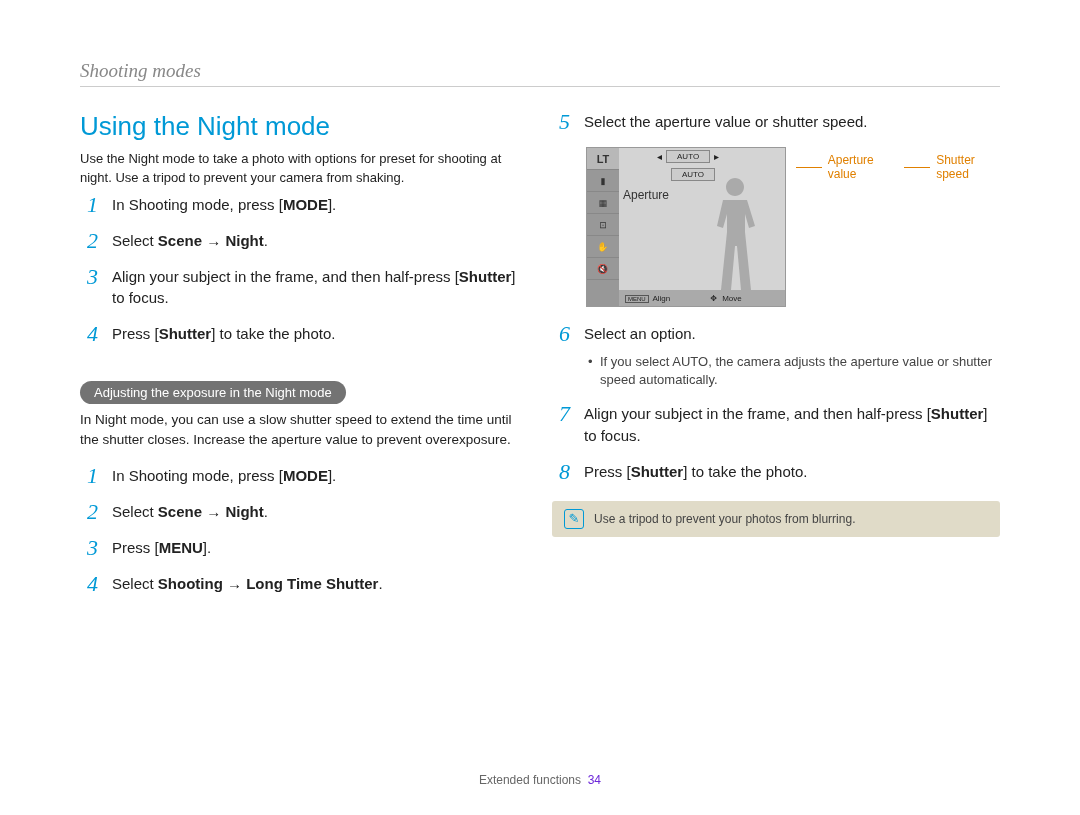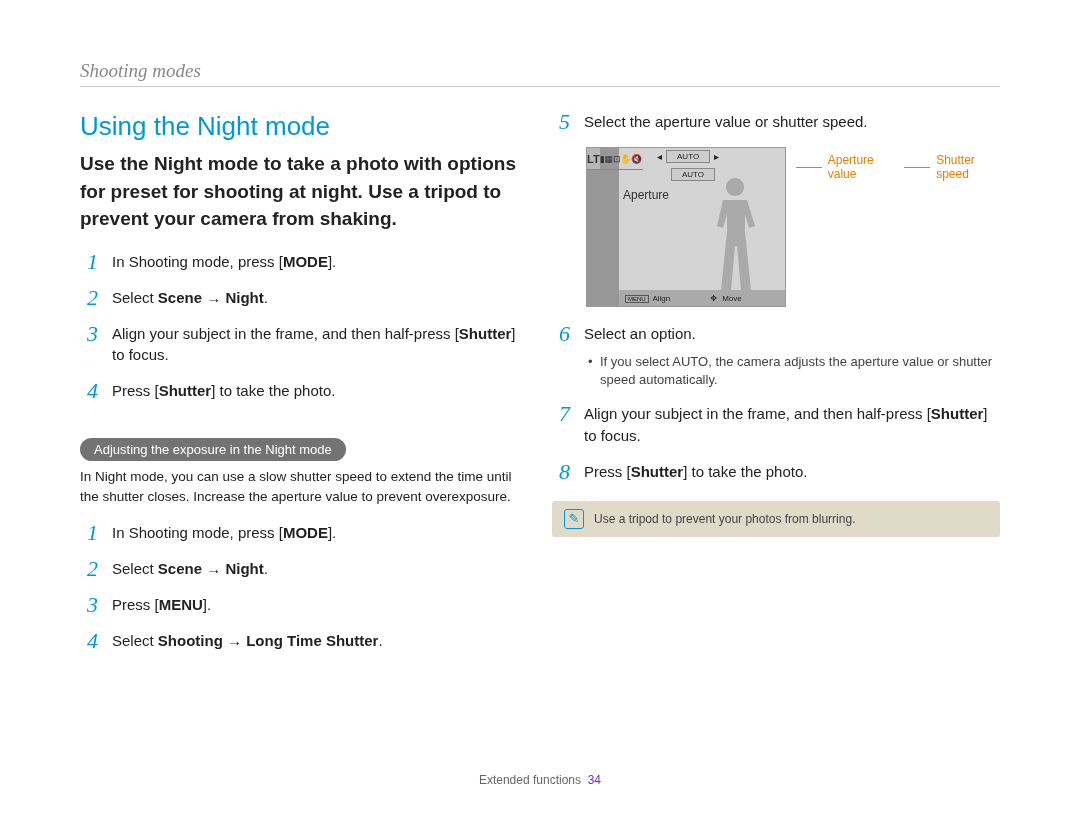--- a/index.html
+++ b/index.html
@@ -26,24 +26,23 @@
     gap: 24px;
   }
   .col { flex: 1 1 0; min-width: 0; }
   .page-title {
     color: #0099d6;
     font-size: 26px;
     font-weight: 400;
     margin-bottom: 8px;
   }
   .intro {
-    font-size: 19px;
+    font-size: 13px;
     line-height: 1.45;
-    margin-bottom: 18px;
-    font-weight: bold;
+    margin-bottom: 6px;
   }
   .step-row {
     display: flex;
     align-items: flex-start;
     gap: 14px;
     margin-bottom: 14px;
   }
   .step-num {
     color: #0099d6;
     font-style: italic;
@@ -113,21 +112,21 @@
     position: relative;
     display: flex;
     font-size: 10px;
     color: #222;
     overflow: hidden;
   }
   .cam-sidebar {
     width: 32px;
     background: #989898;
     display: flex;
-    flex-direction: row;
+    flex-direction: column;
   }
   .cam-icon {
     height: 22px;
     border-bottom: 1px solid #888;
     display: flex;
     align-items: center;
     justify-content: center;
     font-size: 9px;
     color: #333;
   }

